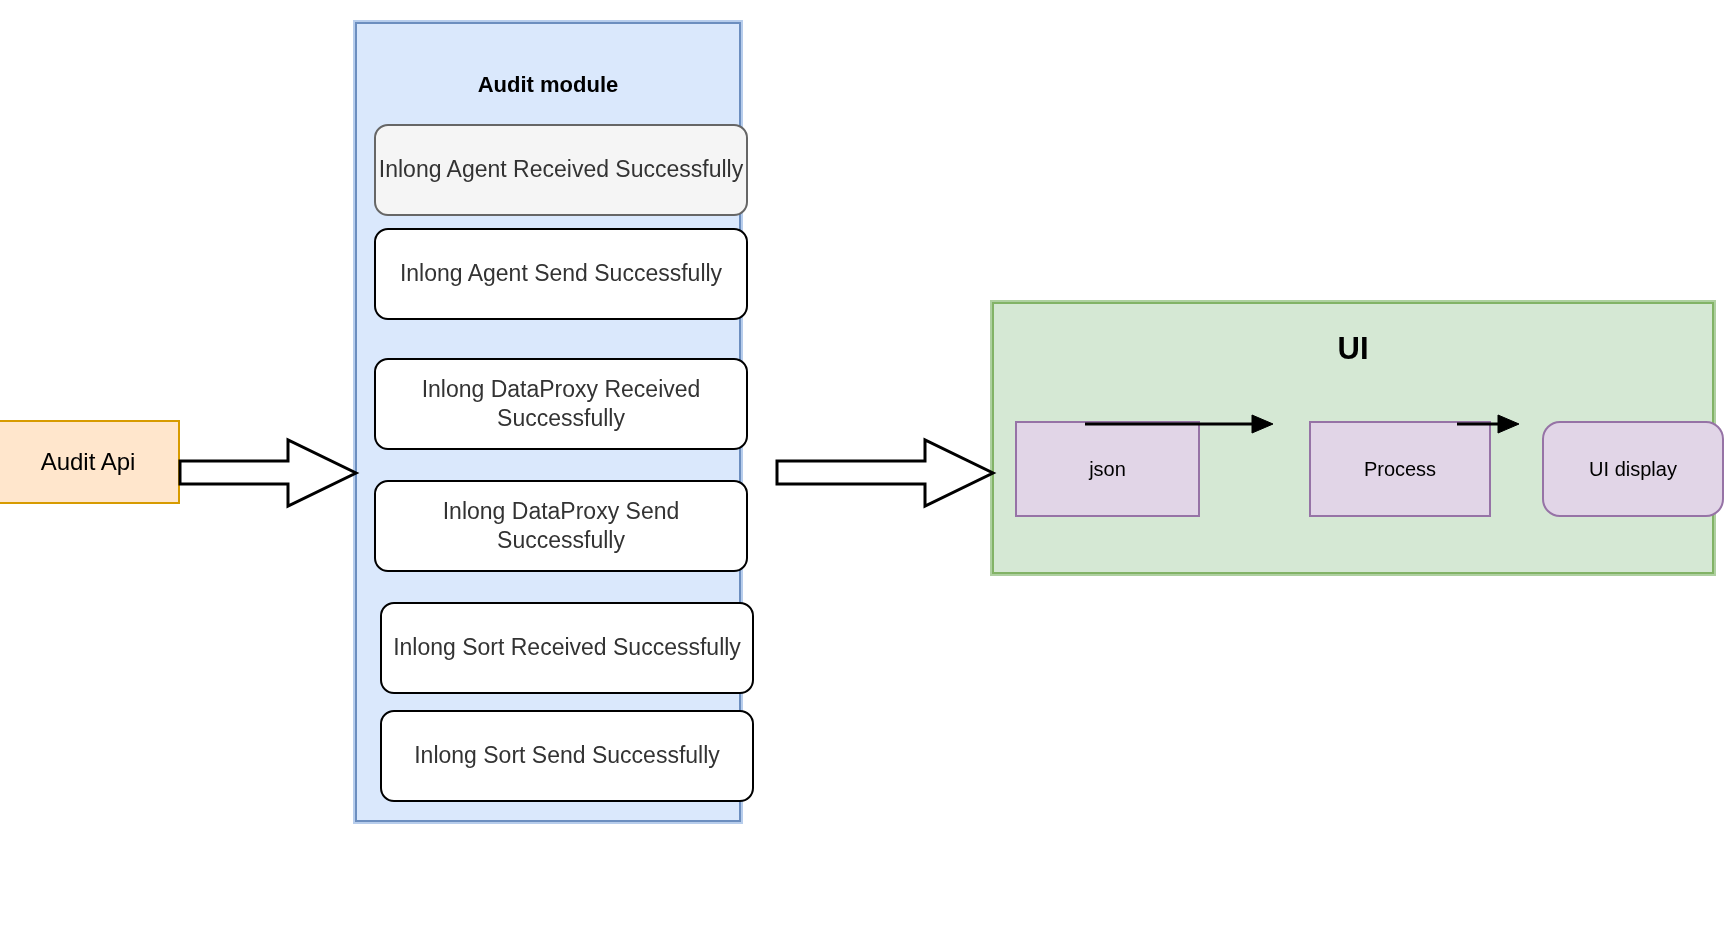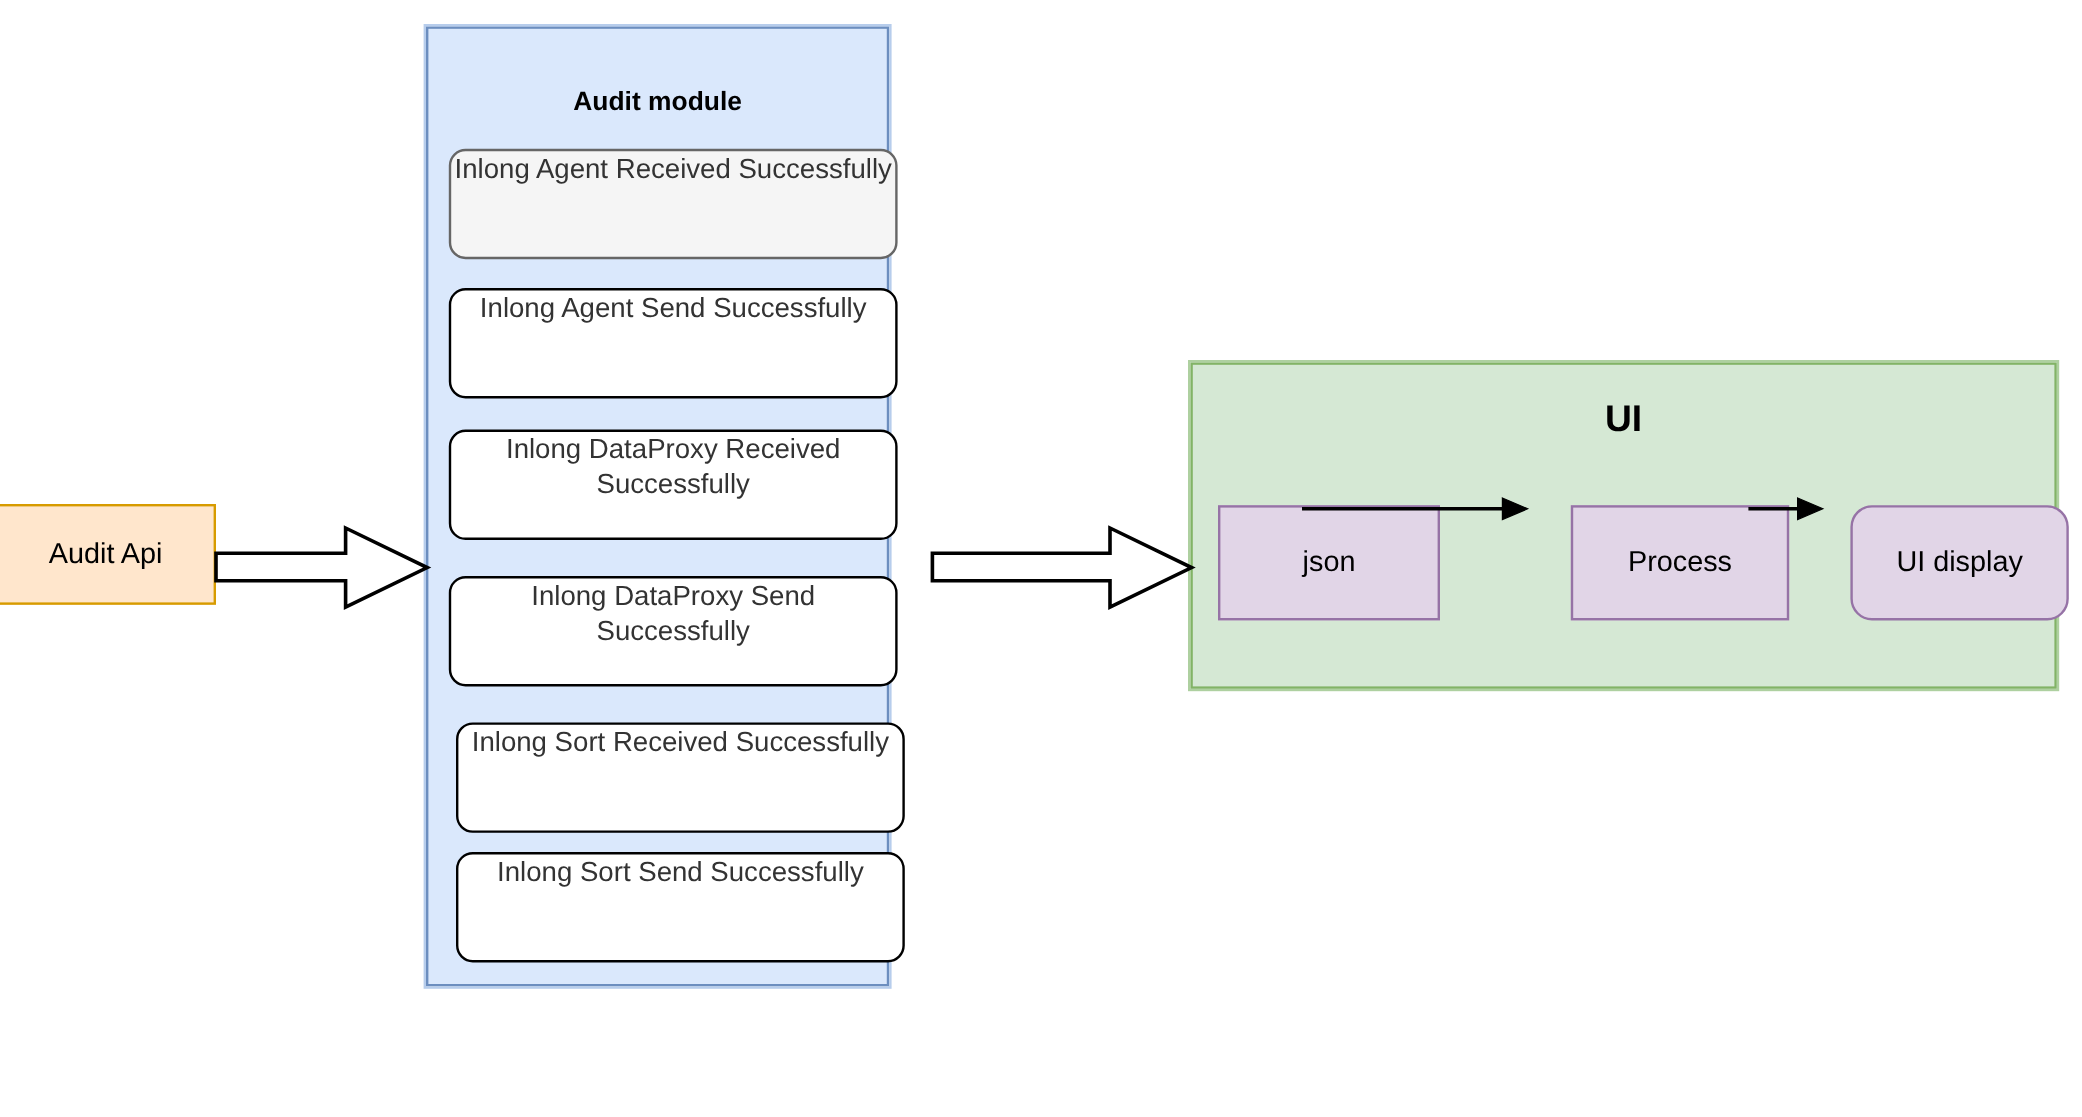--- a/index.html
+++ b/index.html
@@ -66,20 +66,21 @@
     font-size: 22px;
     font-weight: bold;
     color: #000000;
   }
 
   
   .audit-item {
     position: absolute;
     box-sizing: border-box;
     display: flex;
+    align-items: center;
     justify-content: center;
     text-align: center;
     font-size: 23px;
     color: #333333;
     line-height: 1.28;
     border-radius: 14px;
     width: 374px;
     height: 92px;
     background: #ffffff;
     border: 2px solid #000000;
@@ -114,21 +115,21 @@
 
   .ui-node {
     position: absolute;
     box-sizing: border-box;
     display: flex;
     align-items: center;
     justify-content: center;
     text-align: center;
     background: #e1d5e7;
     border: 2px solid #9673a6;
-    font-size: 24px;
+    font-size: 20px;
     color: #000000;
     top: 117px;
     height: 96px;
   }
   .ui-node.json    { left: 21px;  width: 185px; }
   .ui-node.process { left: 269px; width: 182px; margin-left: 46px; }
   .ui-node.display { left: 517px; width: 182px; border-radius: 18px; margin-left: 31px; }
 
   svg.overlay {
     position: absolute;
@@ -147,21 +148,21 @@
     <span>Audit Api</span>
   </div>
 
   <div class="node audit-module">
     <div class="audit-module-title">Audit module</div>
 
     <div class="audit-item first" style="left: 17px; top: 100px;">
       <span>Inlong Agent Received Successfully</span>
     </div>
 
-    <div class="audit-item" style="left: 17px; top: 216px;">
+    <div class="audit-item" style="left: 17px; top: 204px;">
       <span>Inlong Agent Send Successfully</span>
     </div>
 
     <div class="audit-item" style="left: 17px; top: 456px;">
       <span>Inlong DataProxy Send Successfully</span>
     </div>
 
     <div class="audit-item" style="left: 17px; top: 334px;">
       <span>Inlong DataProxy Received Successfully</span>
     </div>

